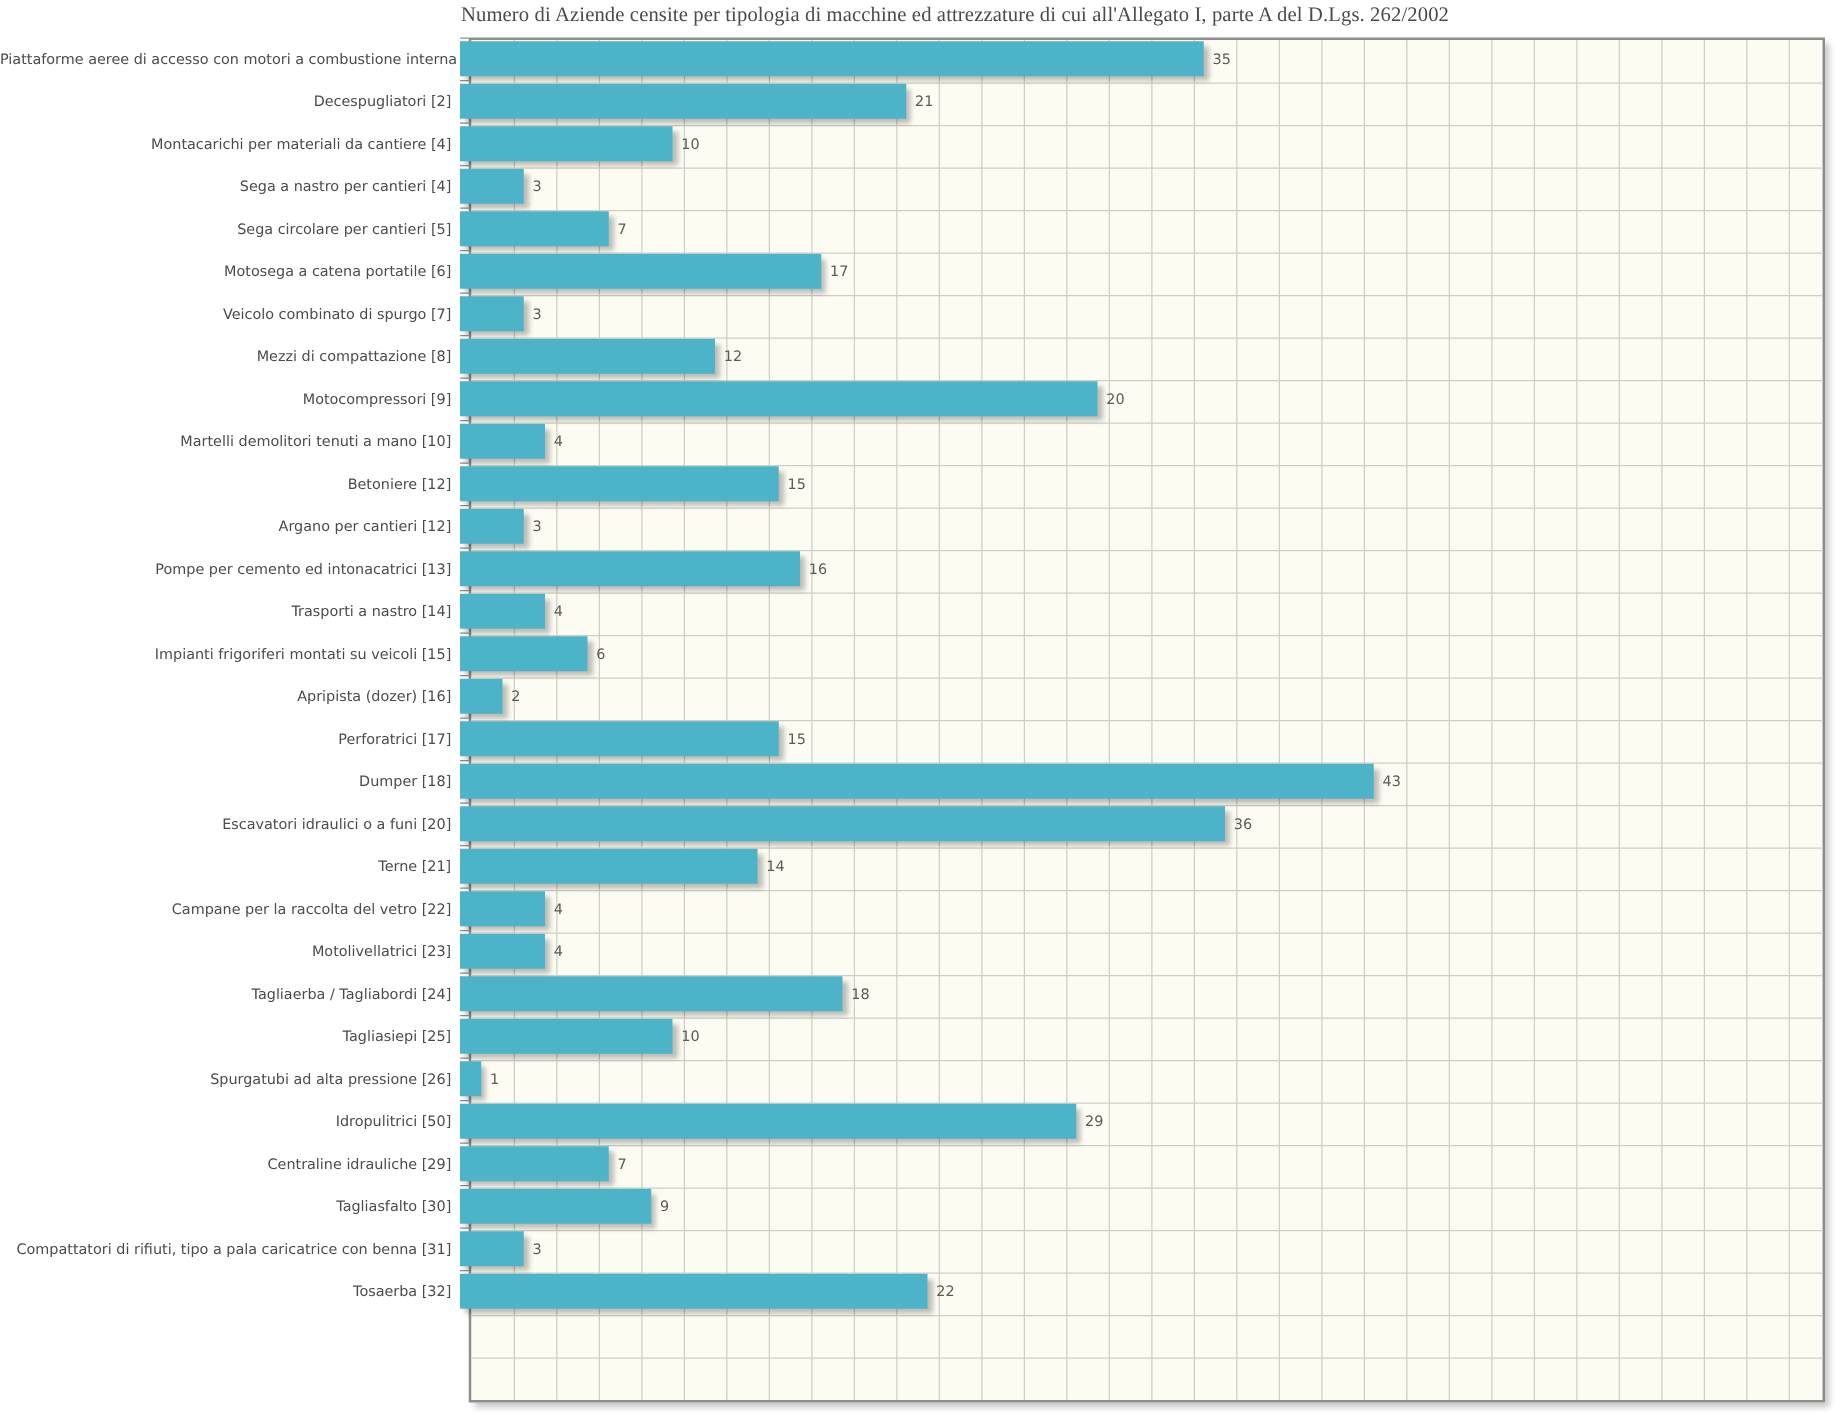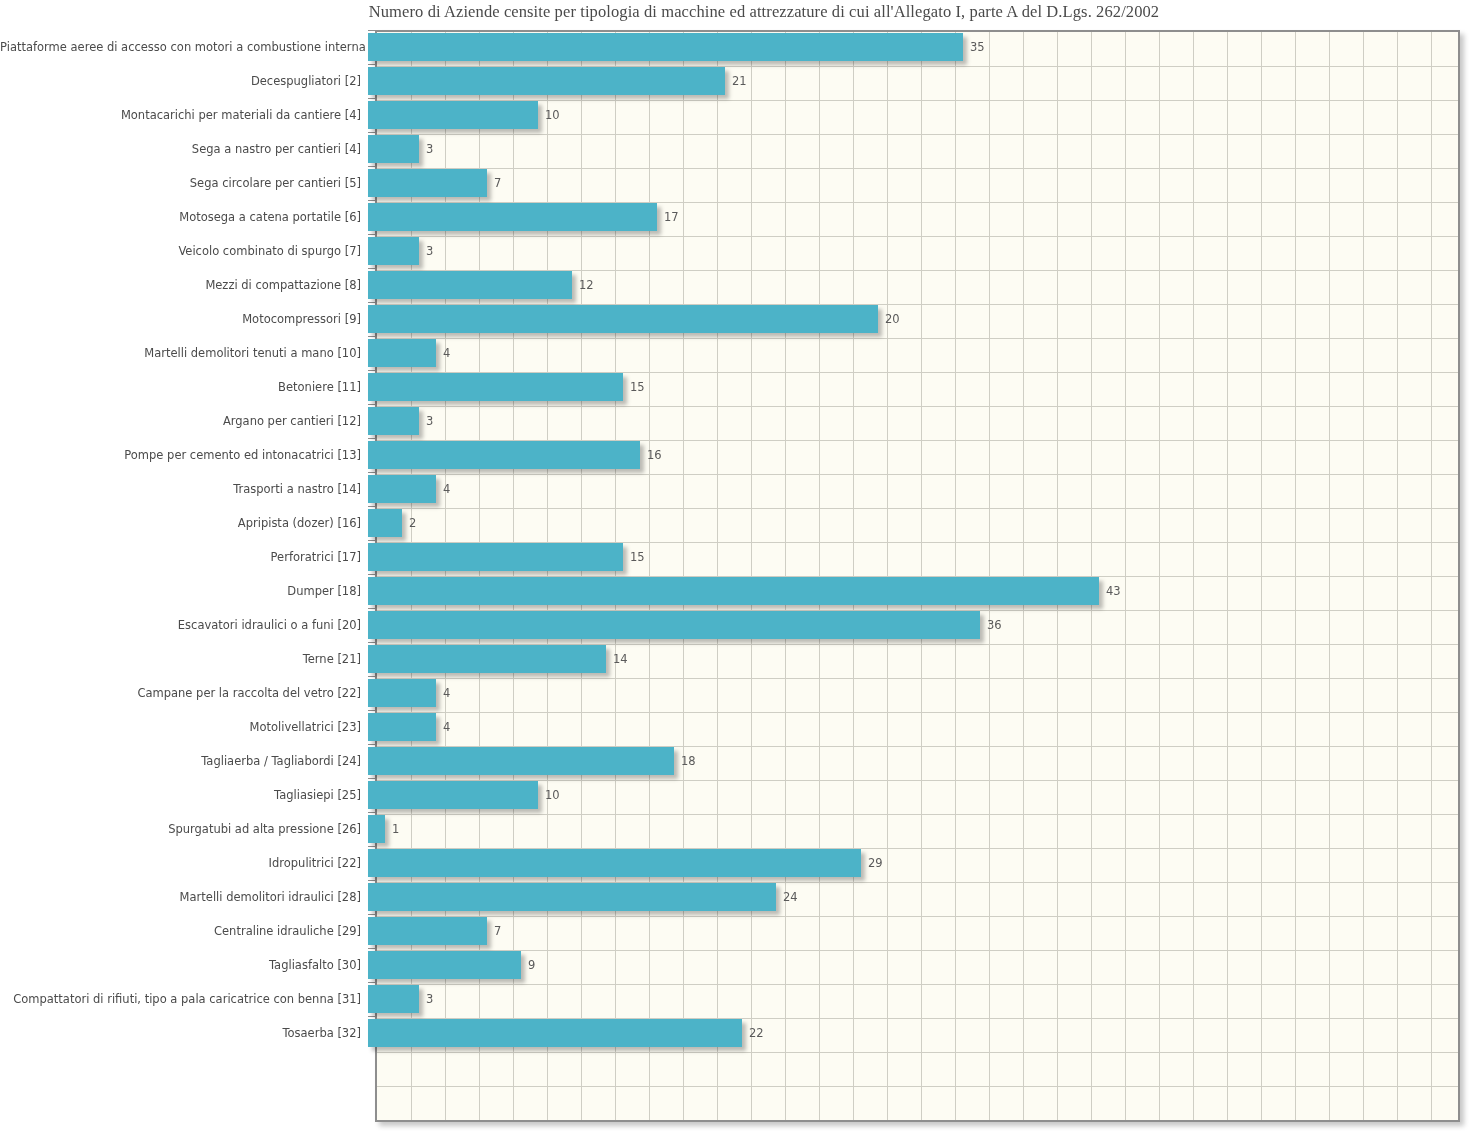--- a/index.html
+++ b/index.html
@@ -266,21 +266,21 @@
       </div>
       <div class="row">
         <div class="row-label">Martelli demolitori tenuti a mano [10]</div>
         <div class="tick"></div>
         <div class="bar-wrap">
           <div class="bar" style="width: 68px; background: rgb(76, 179, 200);"></div>
           <span class="bar-value">4</span>
         </div>
       </div>
       <div class="row">
-        <div class="row-label">Betoniere [11]</div>
+        <div class="row-label">Betoniere [12]</div>
         <div class="tick"></div>
         <div class="bar-wrap">
           <div class="bar" style="width: 255px; background: rgb(76, 179, 200);"></div>
           <span class="bar-value">15</span>
         </div>
       </div>
       <div class="row">
         <div class="row-label">Argano per cantieri [12]</div>
         <div class="tick"></div>
         <div class="bar-wrap">
@@ -298,20 +298,28 @@
       </div>
       <div class="row">
         <div class="row-label">Trasporti a nastro [14]</div>
         <div class="tick"></div>
         <div class="bar-wrap">
           <div class="bar" style="width: 68px; background: rgb(76, 179, 200);"></div>
           <span class="bar-value">4</span>
         </div>
       </div>
       <div class="row">
+        <div class="row-label">Impianti frigoriferi montati su veicoli [15]</div>
+        <div class="tick"></div>
+        <div class="bar-wrap">
+          <div class="bar" style="width: 102px; background: rgb(76, 179, 200);"></div>
+          <span class="bar-value">6</span>
+        </div>
+      </div>
+      <div class="row">
         <div class="row-label">Apripista (dozer) [16]</div>
         <div class="tick"></div>
         <div class="bar-wrap">
           <div class="bar" style="width: 34px; background: rgb(76, 179, 200);"></div>
           <span class="bar-value">2</span>
         </div>
       </div>
       <div class="row">
         <div class="row-label">Perforatrici [17]</div>
         <div class="tick"></div>
@@ -378,36 +386,28 @@
       </div>
       <div class="row">
         <div class="row-label">Spurgatubi ad alta pressione [26]</div>
         <div class="tick"></div>
         <div class="bar-wrap">
           <div class="bar" style="width: 17px; background: rgb(76, 179, 200);"></div>
           <span class="bar-value">1</span>
         </div>
       </div>
       <div class="row">
-        <div class="row-label">Idropulitrici [22]</div>
+        <div class="row-label">Idropulitrici [50]</div>
         <div class="tick"></div>
         <div class="bar-wrap">
           <div class="bar" style="width: 493px; background: rgb(76, 179, 200);"></div>
           <span class="bar-value">29</span>
         </div>
       </div>
       <div class="row">
-        <div class="row-label">Martelli demolitori idraulici [28]</div>
-        <div class="tick"></div>
-        <div class="bar-wrap">
-          <div class="bar" style="width: 408px; background: rgb(76, 179, 200);"></div>
-          <span class="bar-value">24</span>
-        </div>
-      </div>
-      <div class="row">
         <div class="row-label">Centraline idrauliche [29]</div>
         <div class="tick"></div>
         <div class="bar-wrap">
           <div class="bar" style="width: 119px; background: rgb(76, 179, 200);"></div>
           <span class="bar-value">7</span>
         </div>
       </div>
       <div class="row">
         <div class="row-label">Tagliasfalto [30]</div>
         <div class="tick"></div>

